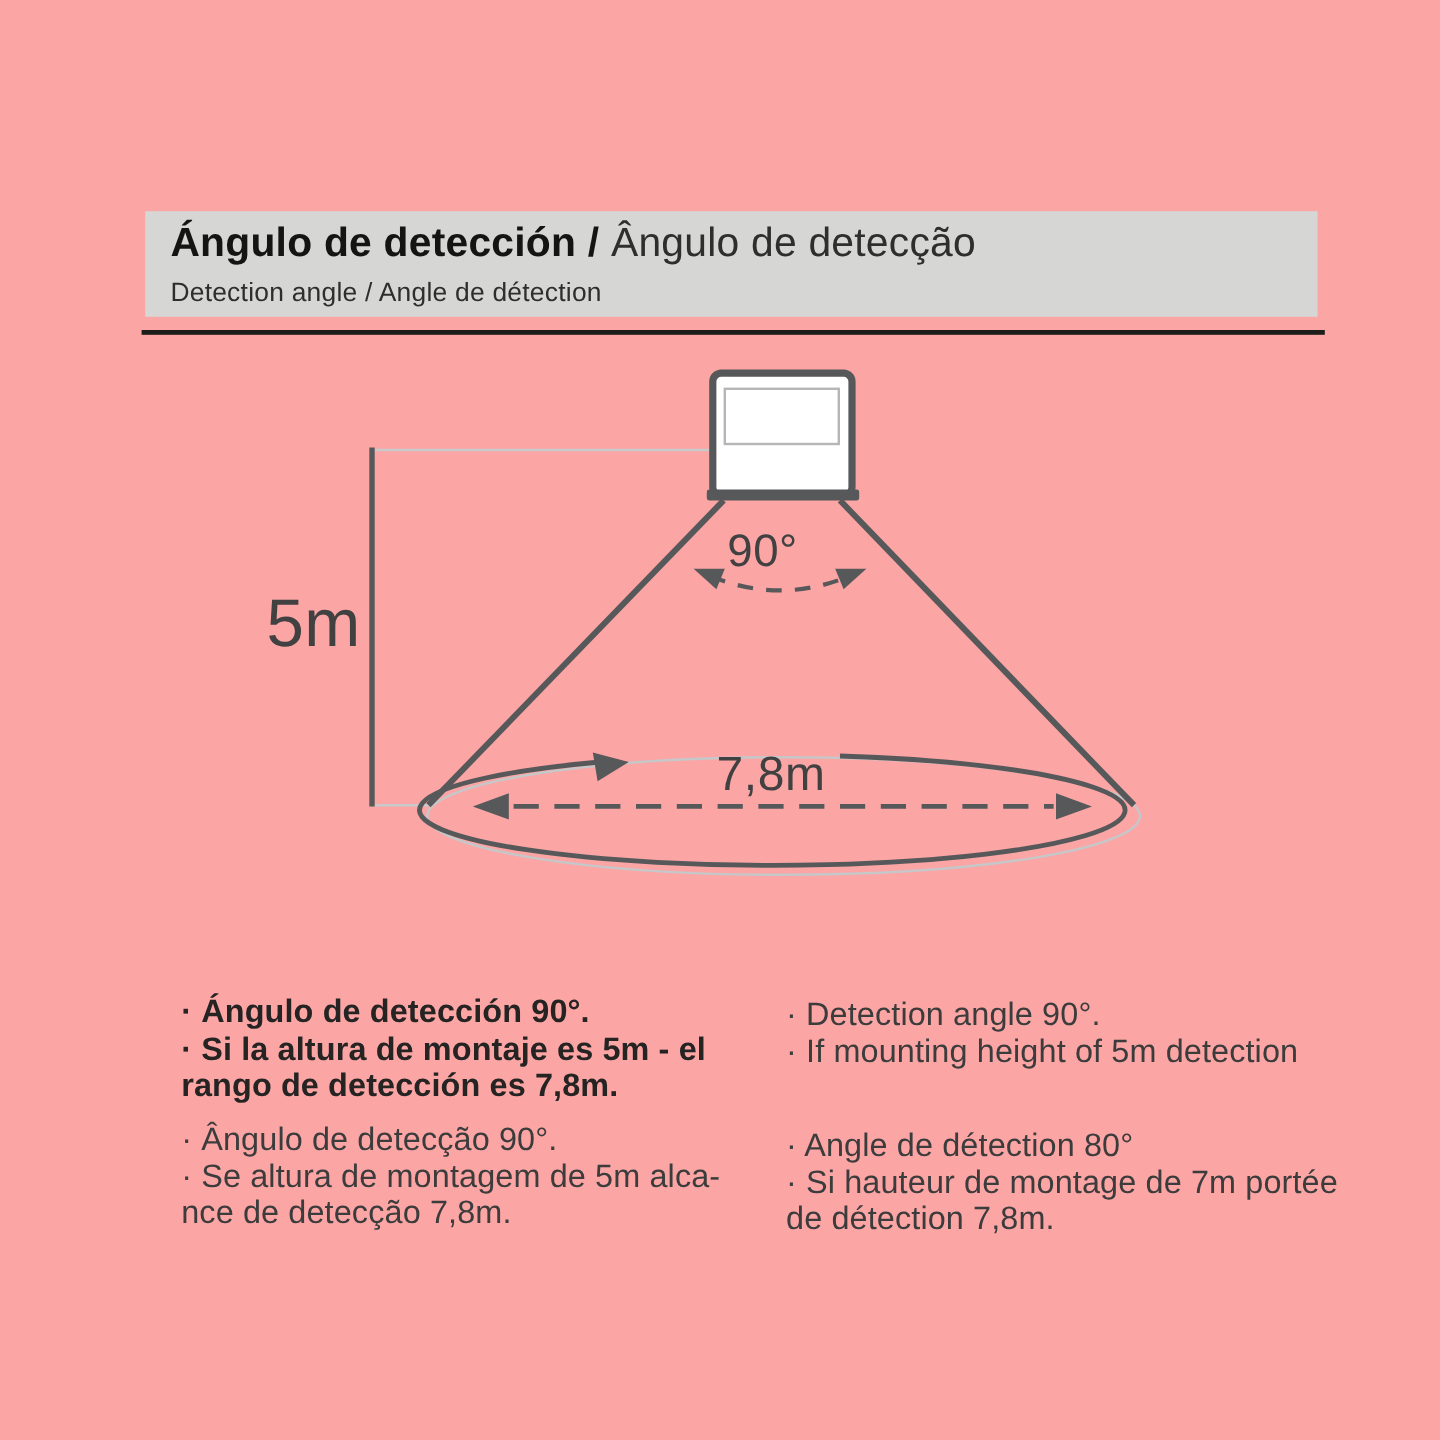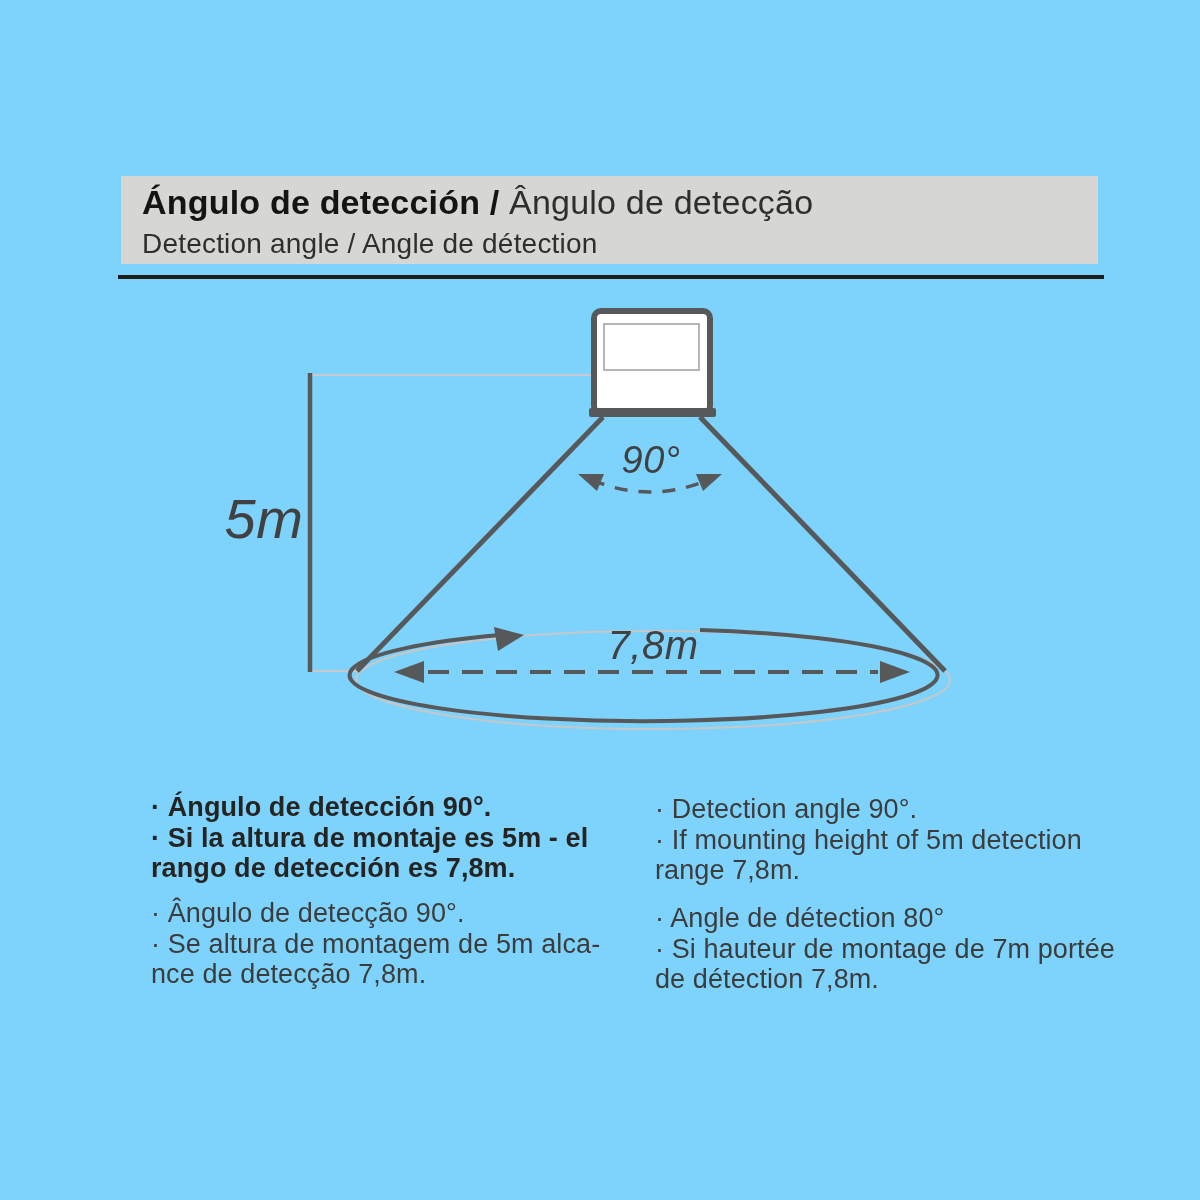--- a/index.html
+++ b/index.html
@@ -1,54 +1,53 @@
 <!DOCTYPE html>
 <html><head>
 <meta charset="utf-8">
 <style>
   html,body{margin:0;padding:0;background:#ffffff;}
   .canvas{
     position:relative;
     width:1200px;height:1200px;
-    background:#7dd3fc;
+    background:#fca5a5;
     font-family:"Liberation Sans", sans-serif;
     overflow:hidden;
   }
   
   .header-band{
     position:absolute;left:121px;top:176px;width:977px;height:88px;
     background:#d6d6d4;
     box-sizing:border-box;
     padding:5px 0 0 21px;
   }
   .header-line1{
     font-size:34px;line-height:43px;color:#2e2e2d;white-space:nowrap;
     letter-spacing:0.2px;
   }
   .header-line1 .seg-bold{font-weight:bold;color:#141413;}
   .header-line2{
-    font-size:28px;line-height:40px;color:#2e2e2d;white-space:nowrap;
+    font-size:22px;line-height:40px;color:#2e2e2d;white-space:nowrap;
     letter-spacing:0.2px;
   }
   .header-rule{
     position:absolute;left:118px;top:275px;width:986px;height:4px;
     background:#1d1d1b;
   }
   
   .diagram-svg{position:absolute;left:0;top:0;width:1200px;height:1200px;}
   .dim-label{
-    position:absolute;color:#414142;text-align:center;
+    position:absolute;color:#414142;
     letter-spacing:0.5px;
-    font-style:italic;
   }
   .label-5m{left:222px;top:497px;width:84px;font-size:56px;line-height:44px;}
   .label-90{left:606px;top:441px;width:90px;font-size:38px;line-height:38px;}
   .label-78m{left:597px;top:625px;width:112px;font-size:40px;line-height:40px;}
   
-  .note-block{position:absolute;width:480px;}
+  .note-block{position:absolute;width:480px;margin-top:36px;}
   .note-line{
     font-size:27px;line-height:30.5px;color:#3d3c3c;white-space:nowrap;
     letter-spacing:0.1px;
   }
   .note-bold .note-line{font-weight:bold;color:#252423;}
   .note-es{left:151px;top:792px;}
   .note-en{left:655px;top:794px;}
   .note-pt{left:151px;top:898px;}
   .note-fr{left:655px;top:903px;}
 </style>
@@ -99,21 +98,20 @@
 
   <div class="note-block note-bold note-es">
     <div class="note-line">· Ángulo de detección 90°.</div>
     <div class="note-line">· Si la altura de montaje es 5m - el</div>
     <div class="note-line">rango de detección es 7,8m.</div>
   </div>
 
   <div class="note-block note-en">
     <div class="note-line">· Detection angle 90°.</div>
     <div class="note-line">· If mounting height of 5m detection</div>
-    <div class="note-line">range 7,8m.</div>
   </div>
 
   <div class="note-block note-pt">
     <div class="note-line">· Ângulo de detecção 90°.</div>
     <div class="note-line">· Se altura de montagem de 5m alca-</div>
     <div class="note-line">nce de detecção 7,8m.</div>
   </div>
 
   <div class="note-block note-fr">
     <div class="note-line">· Angle de détection 80°</div>

